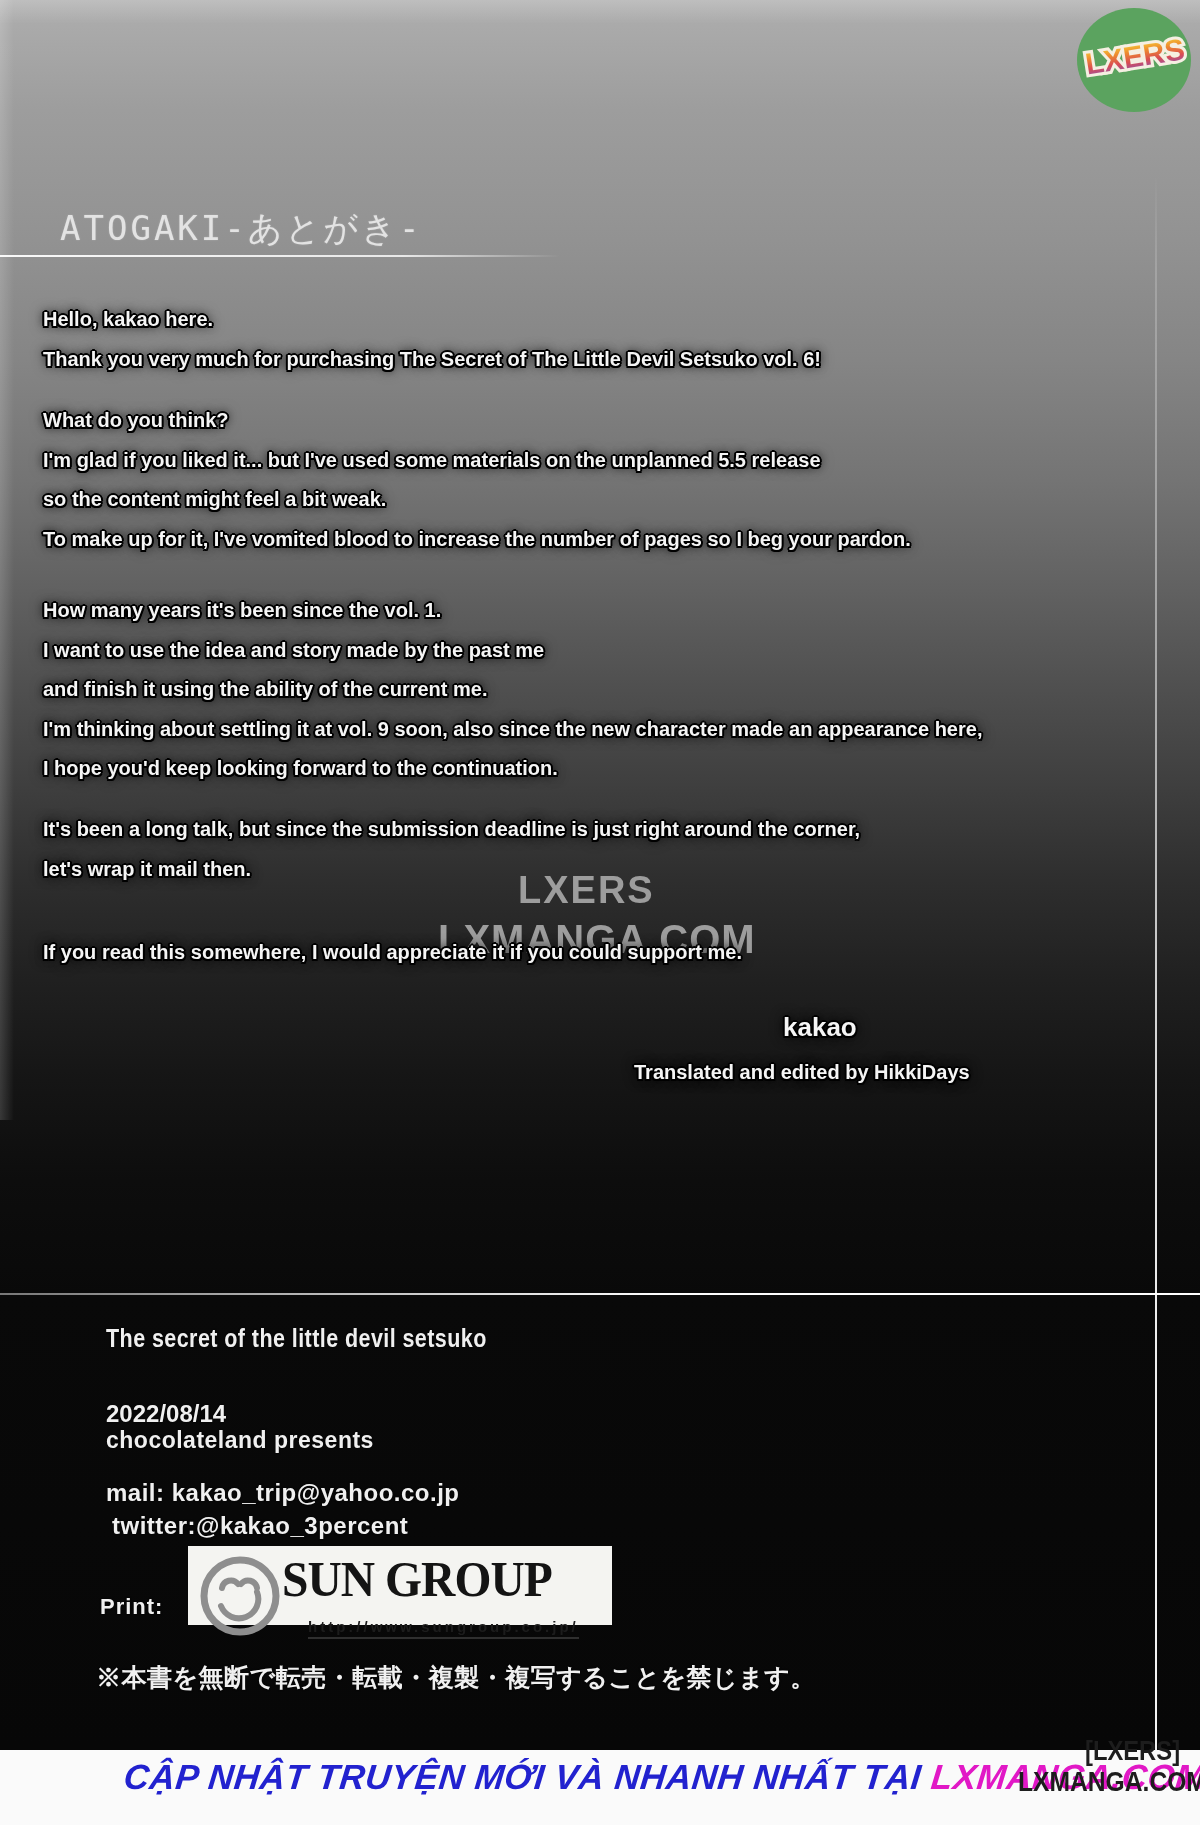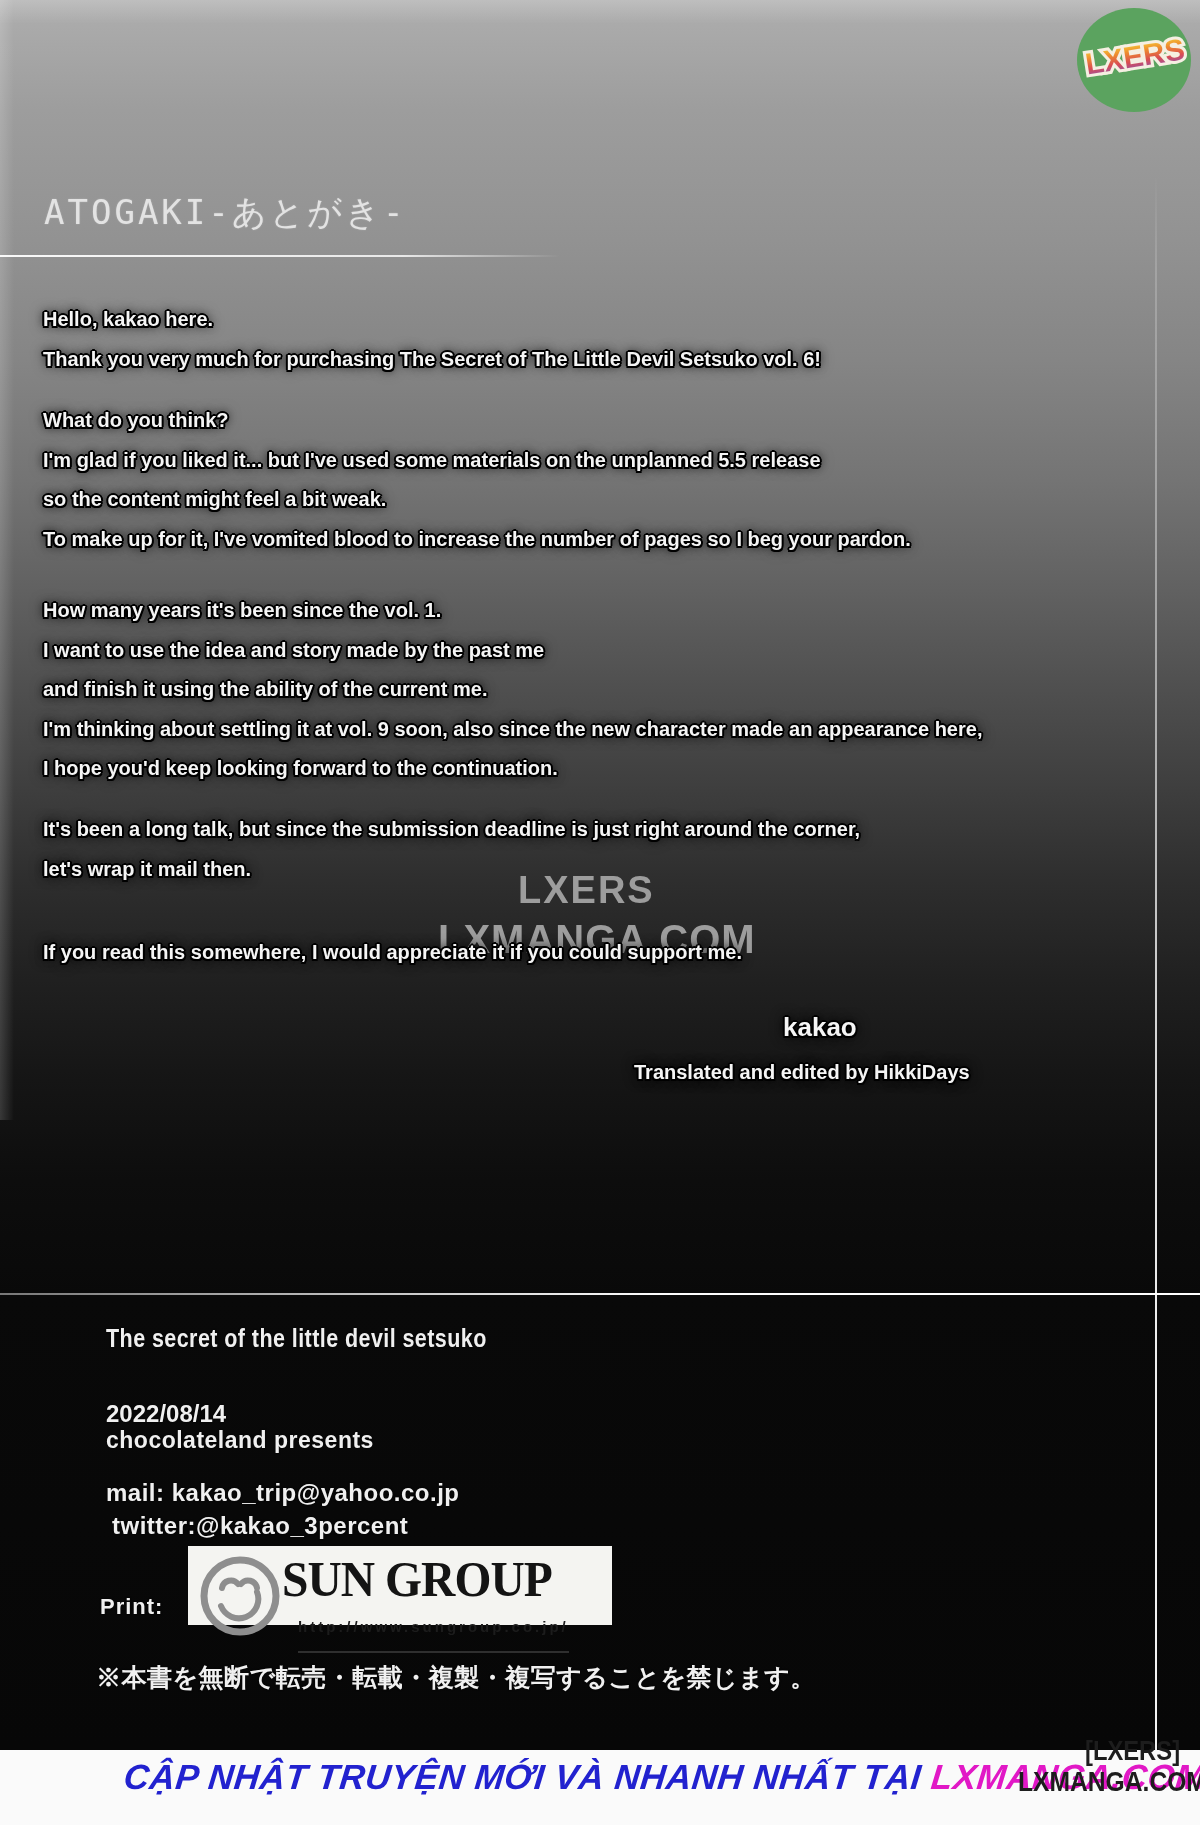--- a/index.html
+++ b/index.html
@@ -11,21 +11,21 @@
       #747474 480px,#616161 590px,#4f4f4f 690px,#3e3e3e 790px,
       #2e2e2e 880px,#202020 980px,#151515 1080px,#0d0d0d 1180px,
       #090909 1295px,#070707 1749px,#070707 100%);
   }
   .edge-top{position:absolute;top:0;left:0;right:0;height:24px;
     background:linear-gradient(180deg,rgba(255,255,255,.20),rgba(255,255,255,0));}
   .edge-left{position:absolute;top:0;left:0;width:14px;height:1120px;
     background:linear-gradient(90deg,rgba(255,255,255,.16),rgba(255,255,255,0));}
 
   
-  .heading{position:absolute;left:44px;top:190px;margin:0;
+  .heading{position:absolute;left:44px;top:190px;margin:16px;
     font:400 34px "DejaVu Sans Mono",monospace;letter-spacing:3px;
     color:#e3e3e3;text-shadow:0 0 2px rgba(255,255,255,.25);}
   .heading-underline{position:absolute;left:0;top:255px;width:560px;height:2px;
     background:linear-gradient(90deg,rgba(255,255,255,.95),rgba(255,255,255,.8) 72%,rgba(255,255,255,0));}
 
   
   .shadowed{color:#f5f5f5;font-weight:bold;
     text-shadow:
       -1.5px -1.5px 0 #000, 1.5px -1.5px 0 #000,
       -1.5px  1.5px 0 #000, 1.5px  1.5px 0 #000,
@@ -69,23 +69,23 @@
   .colo-presents{left:106px;top:1427px;font-size:23px;letter-spacing:.5px;text-align:right;}
   .colo-mail{left:106px;top:1479px;font-size:24px;letter-spacing:.5px;}
   .colo-twitter{left:112px;top:1512px;font-size:24px;letter-spacing:.5px;}
   .print-label{left:100px;top:1594px;font-size:22px;letter-spacing:1px;}
   .print-box{position:absolute;left:188px;top:1546px;width:424px;height:79px;
     background:#f4f4f1;z-index:2;}
   .sun-logo{position:absolute;left:8px;top:6px;}
   .sun-name{position:absolute;left:94px;top:4px;white-space:nowrap;
     font:bold 50px "Liberation Serif",serif;color:#141414;letter-spacing:-1px;
     transform:scaleX(.95);transform-origin:left top;}
-  .sun-url{position:absolute;left:110px;top:72px;white-space:nowrap;
+  .sun-url{position:absolute;left:120px;top:72px;white-space:nowrap;
     font:bold 15px "Liberation Sans",sans-serif;color:#1c1c1c;letter-spacing:3px;
-    border-bottom:2px solid #2f2f2f;padding-bottom:16px;}
+    border-bottom:2px solid #2f2f2f;padding-bottom:2px;}
   .disclaimer{left:96px;top:1661px;font-size:25px;letter-spacing:.5px;}
 
   
   .footer-strip{position:absolute;left:0;top:1750px;width:1200px;height:75px;
     background:#fafafa;z-index:4;}
   .banner{position:absolute;left:122px;top:1757px;z-index:5;white-space:nowrap;
     font:bold italic 35px "Liberation Sans",sans-serif;letter-spacing:.5px;
     transform:skewX(-6deg);transform-origin:left bottom;}
   .banner-main{color:#2222cf;}
   .banner-site{color:#e118c6;}

